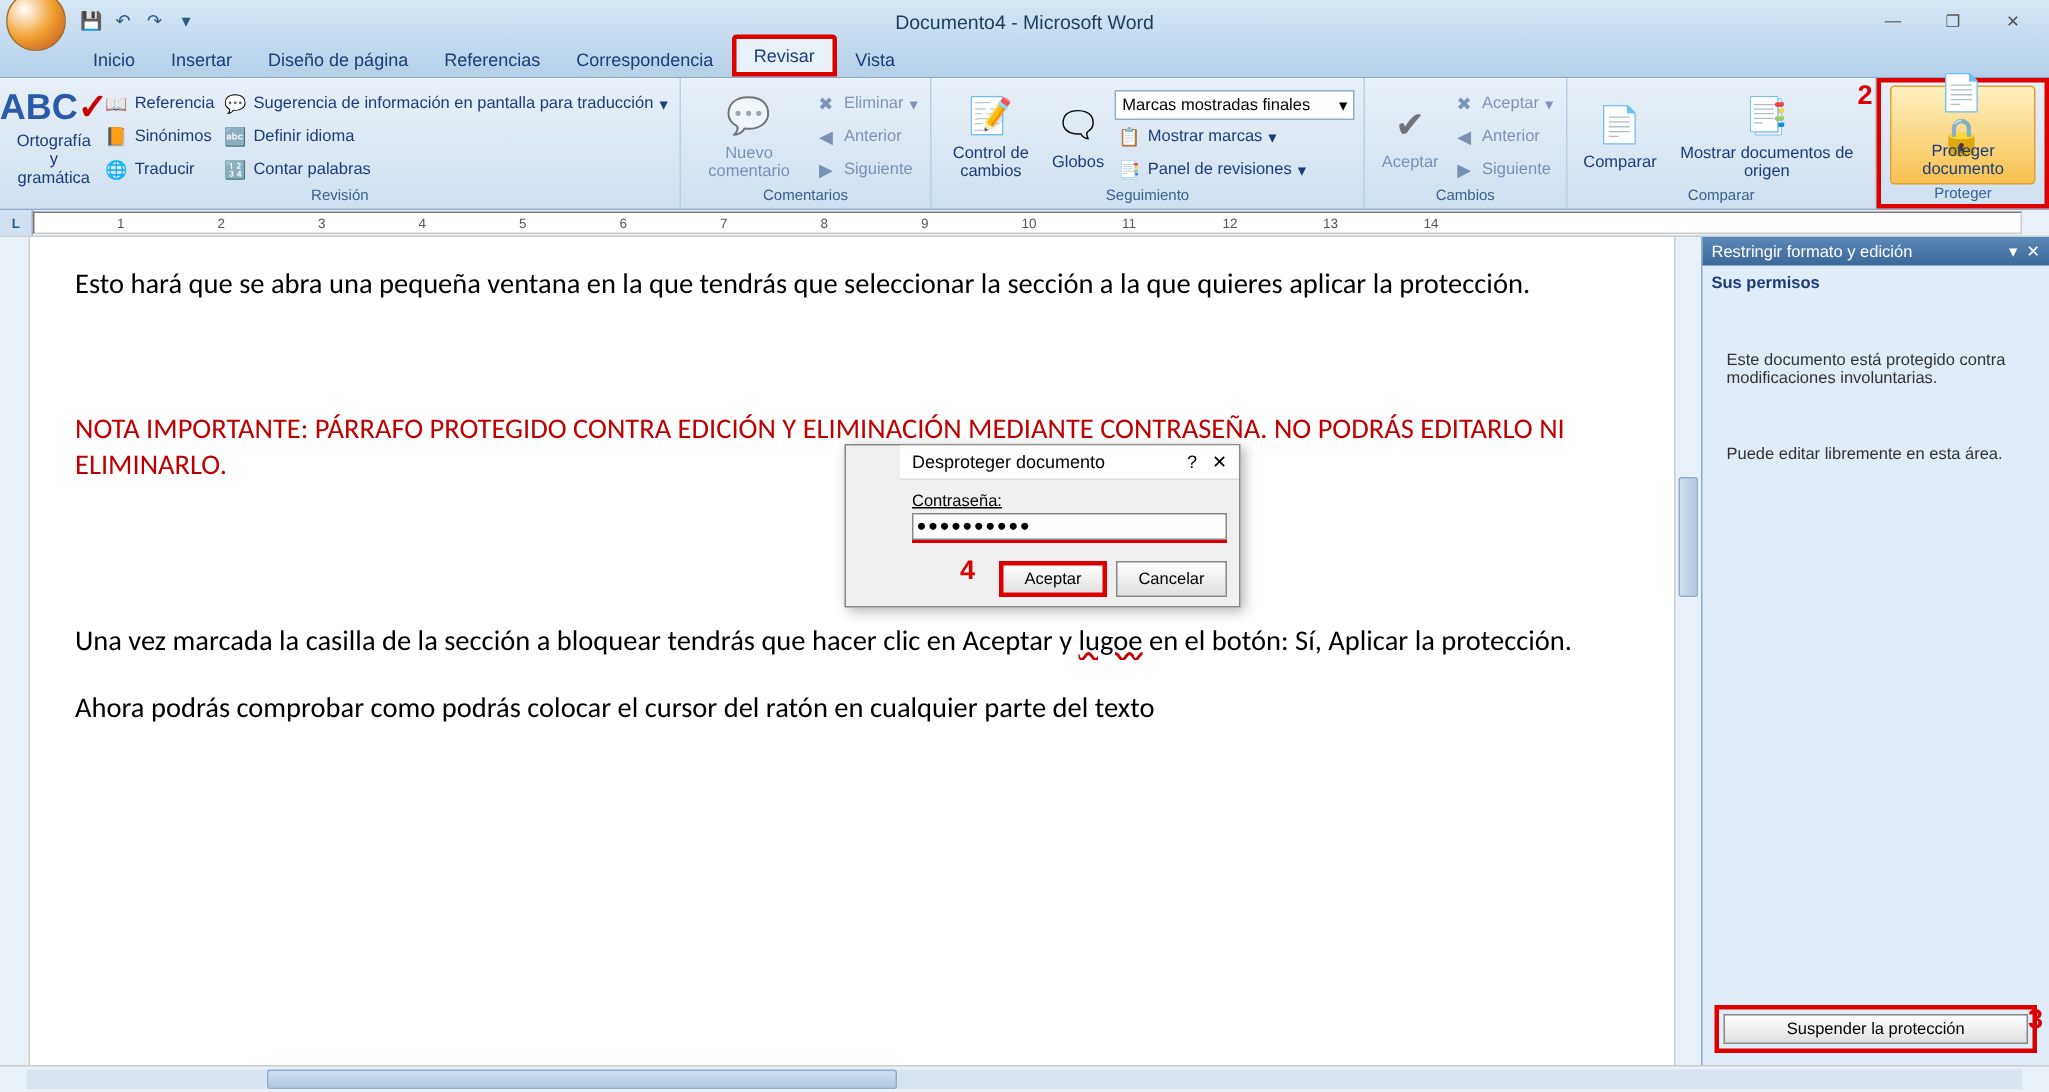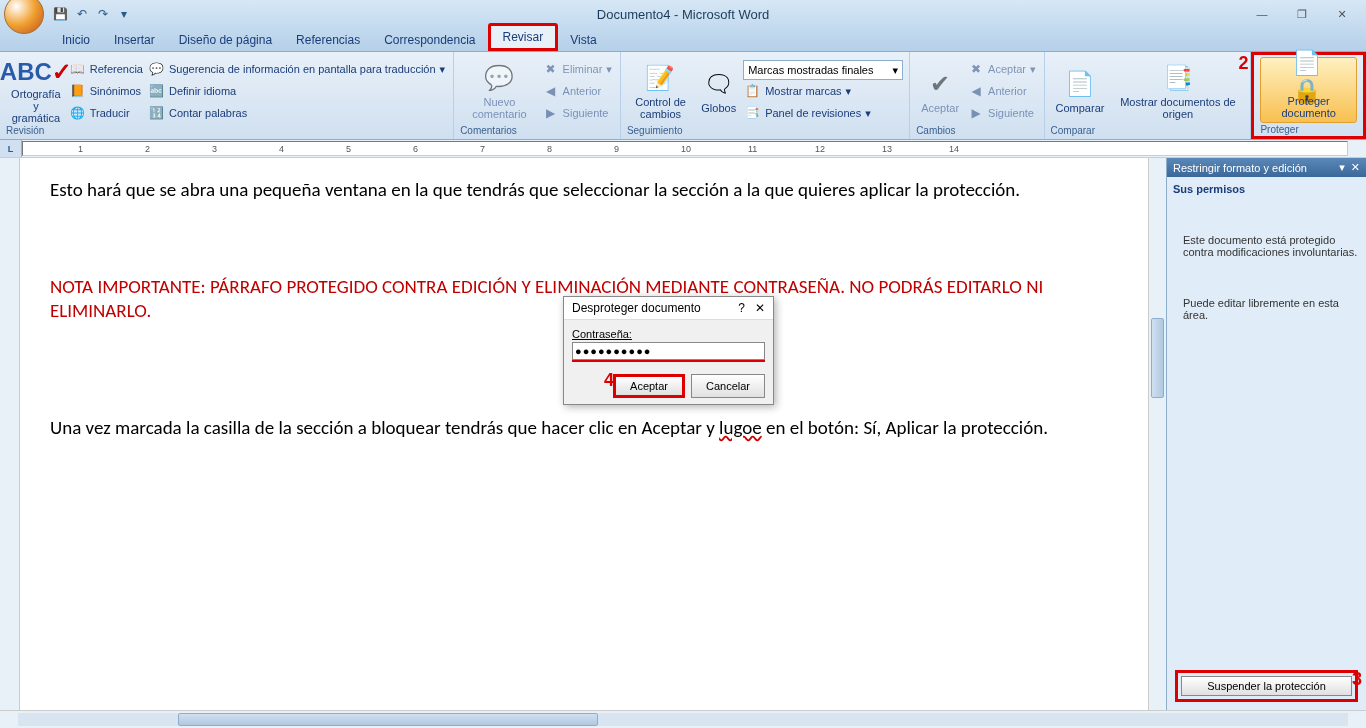--- a/index.html
+++ b/index.html
@@ -13,21 +13,21 @@
 .win-controls { margin-left: auto; display: flex; gap: 12px; padding-right: 10px; }
 .win-btn { width: 28px; height: 20px; display: flex; align-items: center; justify-content: center; color: #555; font-size: 11px; cursor: pointer; }
 
 .tabs { height: 24px; background: linear-gradient(to bottom, #c3daef, #b5d0e8); display: flex; align-items: flex-end; padding-left: 50px; border-bottom: 1px solid #8caecc; }
 .tab { padding: 4px 12px; font-size: 12px; color: #1a3c7a; cursor: pointer; }
 .tab.active { background: #e8f0f8; border: 1px solid #8caecc; border-bottom: none; border-radius: 3px 3px 0 0; }
 
 .ribbon { height: 88px; background: linear-gradient(to bottom, #e8f0f8, #d0e0f0); display: flex; border-bottom: 1px solid #8caecc; }
 .rg { border-right: 1px solid #b5d0e8; padding: 2px 6px; display: flex; flex-direction: column; height: 100%; position: relative; }
 .rg-content { flex: 1; display: flex; align-items: flex-end; gap: 2px; }
-.rg-label { font-size: 10px; color: #3a6090; text-align: left; padding: 1px 0; white-space: nowrap; }
+.rg-label { font-size: 10px; color: #3a6090; text-align: center; padding: 1px 0; white-space: nowrap; }
 .big-btn { display: flex; flex-direction: column; align-items: center; justify-content: center; padding: 2px 4px; gap: 2px; cursor: pointer; border: 1px solid transparent; border-radius: 3px; height: 66px; }
 .big-btn.highlighted { background: linear-gradient(to bottom, #fff0c0, #f8c050); border: 1px solid #e0a030; }
 .big-btn .icon { width: 32px; height: 32px; display: flex; align-items: center; justify-content: center; font-size: 24px; }
 .big-btn .lbl { font-size: 11px; color: #1a3c7a; text-align: center; line-height: 1.1; }
 .small-row { display: flex; align-items: center; gap: 4px; padding: 1px 2px; font-size: 11px; color: #1a3c7a; cursor: pointer; white-space: nowrap; height: 22px; }
 .small-row .icon { width: 16px; height: 16px; display: inline-flex; align-items: center; justify-content: center; font-size: 12px; }
 .stack { display: flex; flex-direction: column; }
 .sel { border: 1px solid #8caecc; background: #fff; padding: 1px 4px; font-size: 11px; height: 20px; min-width: 160px; display: flex; align-items: center; justify-content: space-between; }
 .highlight-red { border: 3px solid #d00 !important; }
 .annot-num { position: absolute; color: #d00; font-weight: bold; font-size: 18px; z-index: 50; }
@@ -40,33 +40,33 @@
 .workspace { display: flex; height: 552px; }
 .vruler { width: 20px; background: #e8f0f8; border-right: 1px solid #ccc; }
 .doc-area { flex: 1; background: #fff; position: relative; overflow: hidden; }
 .doc-content { padding: 20px 30px; }
 .doc-content p { font-size: 19px; font-family: Calibri, sans-serif; margin-bottom: 16px; line-height: 1.3; color: #000; }
 .doc-content p.red { color: #c00000; font-weight: 400; }
 .underline-wavy { text-decoration: underline wavy #c00; }
 .vscroll { width: 18px; background: #e8f0f8; border-left: 1px solid #ccc; position: relative; }
 .scroll-thumb { position: absolute; left: 2px; right: 2px; top: 160px; height: 80px; background: linear-gradient(to right, #d0e0f0, #b0c8e0); border: 1px solid #8caecc; border-radius: 2px; }
 
-.task-pane { width: 200px; background: #e0ecf8; border-left: 1px solid #8caecc; display: flex; flex-direction: column; font-size: 11px; }
+.task-pane { width: 232px; background: #e0ecf8; border-left: 1px solid #8caecc; display: flex; flex-direction: column; font-size: 11px; }
 .pane-header { background: linear-gradient(to bottom, #5a88b8, #3a6898); color: #fff; padding: 3px 6px; display: flex; justify-content: space-between; align-items: center; font-size: 11px; }
 .pane-body { padding: 6px; flex: 1; position: relative; }
 .pane-body h4 { color: #1a3c7a; font-size: 11px; font-weight: bold; margin-bottom: 4px; }
 .pane-body p { font-size: 11px; color: #333; margin-bottom: 6px; padding-left: 10px; margin-top: 39px; }
 .stop-prot-wrapper { position: absolute; bottom: 8px; left: 8px; right: 8px; }
 .stop-prot-btn { width: 100%; padding: 3px 4px; font-size: 11px; background: linear-gradient(to bottom, #fff, #e0e0e0); border: 1px solid #888; cursor: pointer; }
 
 .hscroll-area { height: 18px; background: #e8f0f8; border-top: 1px solid #ccc; display: flex; }
 .hscroll-track { flex: 1; position: relative; margin: 2px 18px; background: #d8e4f0; }
 .hscroll-thumb { position: absolute; top: 0; bottom: 0; left: 160px; width: 420px; background: linear-gradient(to bottom, #d0e0f0, #b0c8e0); border: 1px solid #8caecc; border-radius: 2px; }
 
-.dialog { position: absolute; top: 296px; left: 563px; width: 211px; background: #f0f0f0; border: 1px solid #888; box-shadow: 2px 2px 8px rgba(0,0,0,0.3); z-index: 100; }
+.dialog { position: absolute; top: 296px; left: 563px; width: 264px; background: #f0f0f0; border: 1px solid #888; box-shadow: 2px 2px 8px rgba(0,0,0,0.3); z-index: 100; padding-left: 36px; }
 .dialog-title { background: #fff; padding: 4px 8px; display: flex; justify-content: space-between; align-items: center; font-size: 12px; border-bottom: 1px solid #ddd; }
 .dialog-body { padding: 8px; }
 .dialog-body label { display: block; font-size: 11px; margin-bottom: 2px; text-decoration: underline; }
 .dialog-body input { width: 100%; border: 1px solid #888; padding: 2px; font-size: 11px; letter-spacing: 1px; }
 .dialog-btns { display: flex; justify-content: flex-end; gap: 6px; padding: 6px 8px; }
 .dialog-btn { padding: 3px 14px; font-size: 11px; background: linear-gradient(to bottom, #fff, #e0e0e0); border: 1px solid #888; cursor: pointer; }
 .dialog-btn.primary { border: 2px solid #2a5aaa; }
 
 .pw-row { position: relative; }
 .dlg-ctl { display: flex; gap: 10px; align-items: center; }
@@ -269,20 +269,21 @@
 
 <div class="workspace">
   <div class="vruler"></div>
   <div class="doc-area">
     <div class="doc-content">
       <p>Esto hará que se abra una pequeña ventana en la que tendrás que seleccionar la sección a la que quieres aplicar la protección.</p>
       <p style="height:40px;"></p>
       <p class="red">NOTA IMPORTANTE: PÁRRAFO PROTEGIDO CONTRA EDICIÓN Y ELIMINACIÓN MEDIANTE CONTRASEÑA. NO PODRÁS EDITARLO NI ELIMINARLO.</p>
       <p style="height:60px;"></p>
       <p><span>Una vez marcada la casilla de la sección a bloquear tendrás que hacer clic en Aceptar y </span><span class="underline-wavy">lugoe</span><span> en el botón: Sí, Aplicar la protección.</span></p>
+      <p style="margin-top:20px;">Ahora podrás comprobar como podrás colocar el cursor del ratón en cualquier parte del texto</p>
     </div>
   </div>
   <div class="vscroll">
     <div class="scroll-thumb"></div>
   </div>
   <div class="task-pane">
     <div class="pane-header">
       <span>Restringir formato y edición</span>
       <span style="display:flex;gap:6px;">
           <span>▾</span>

